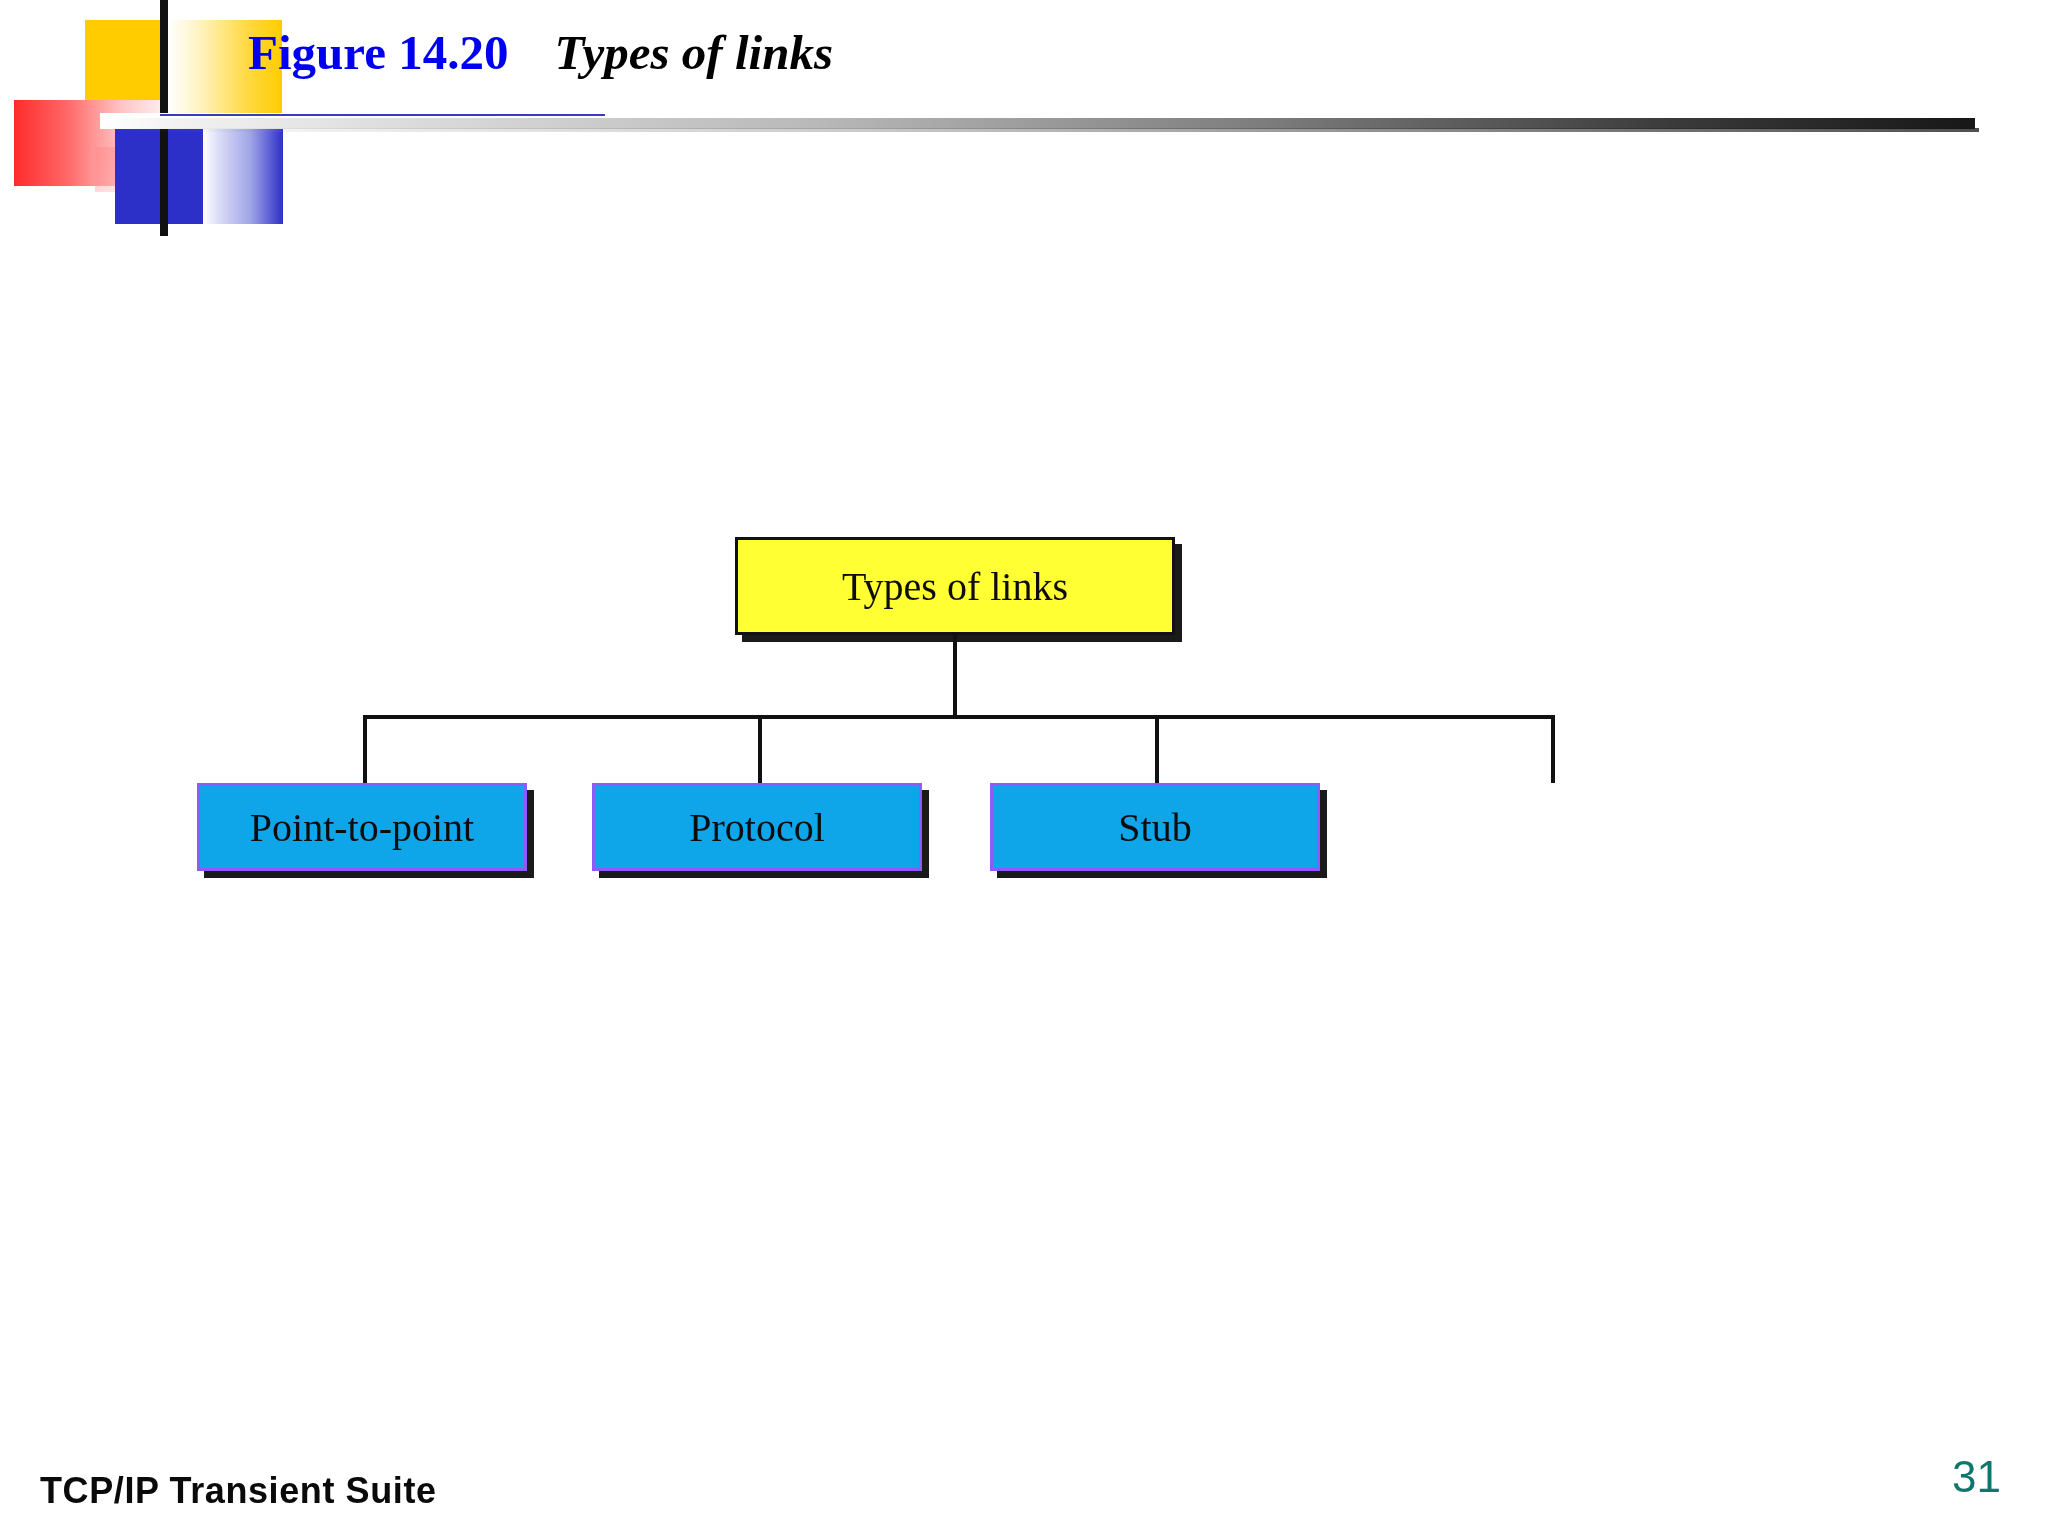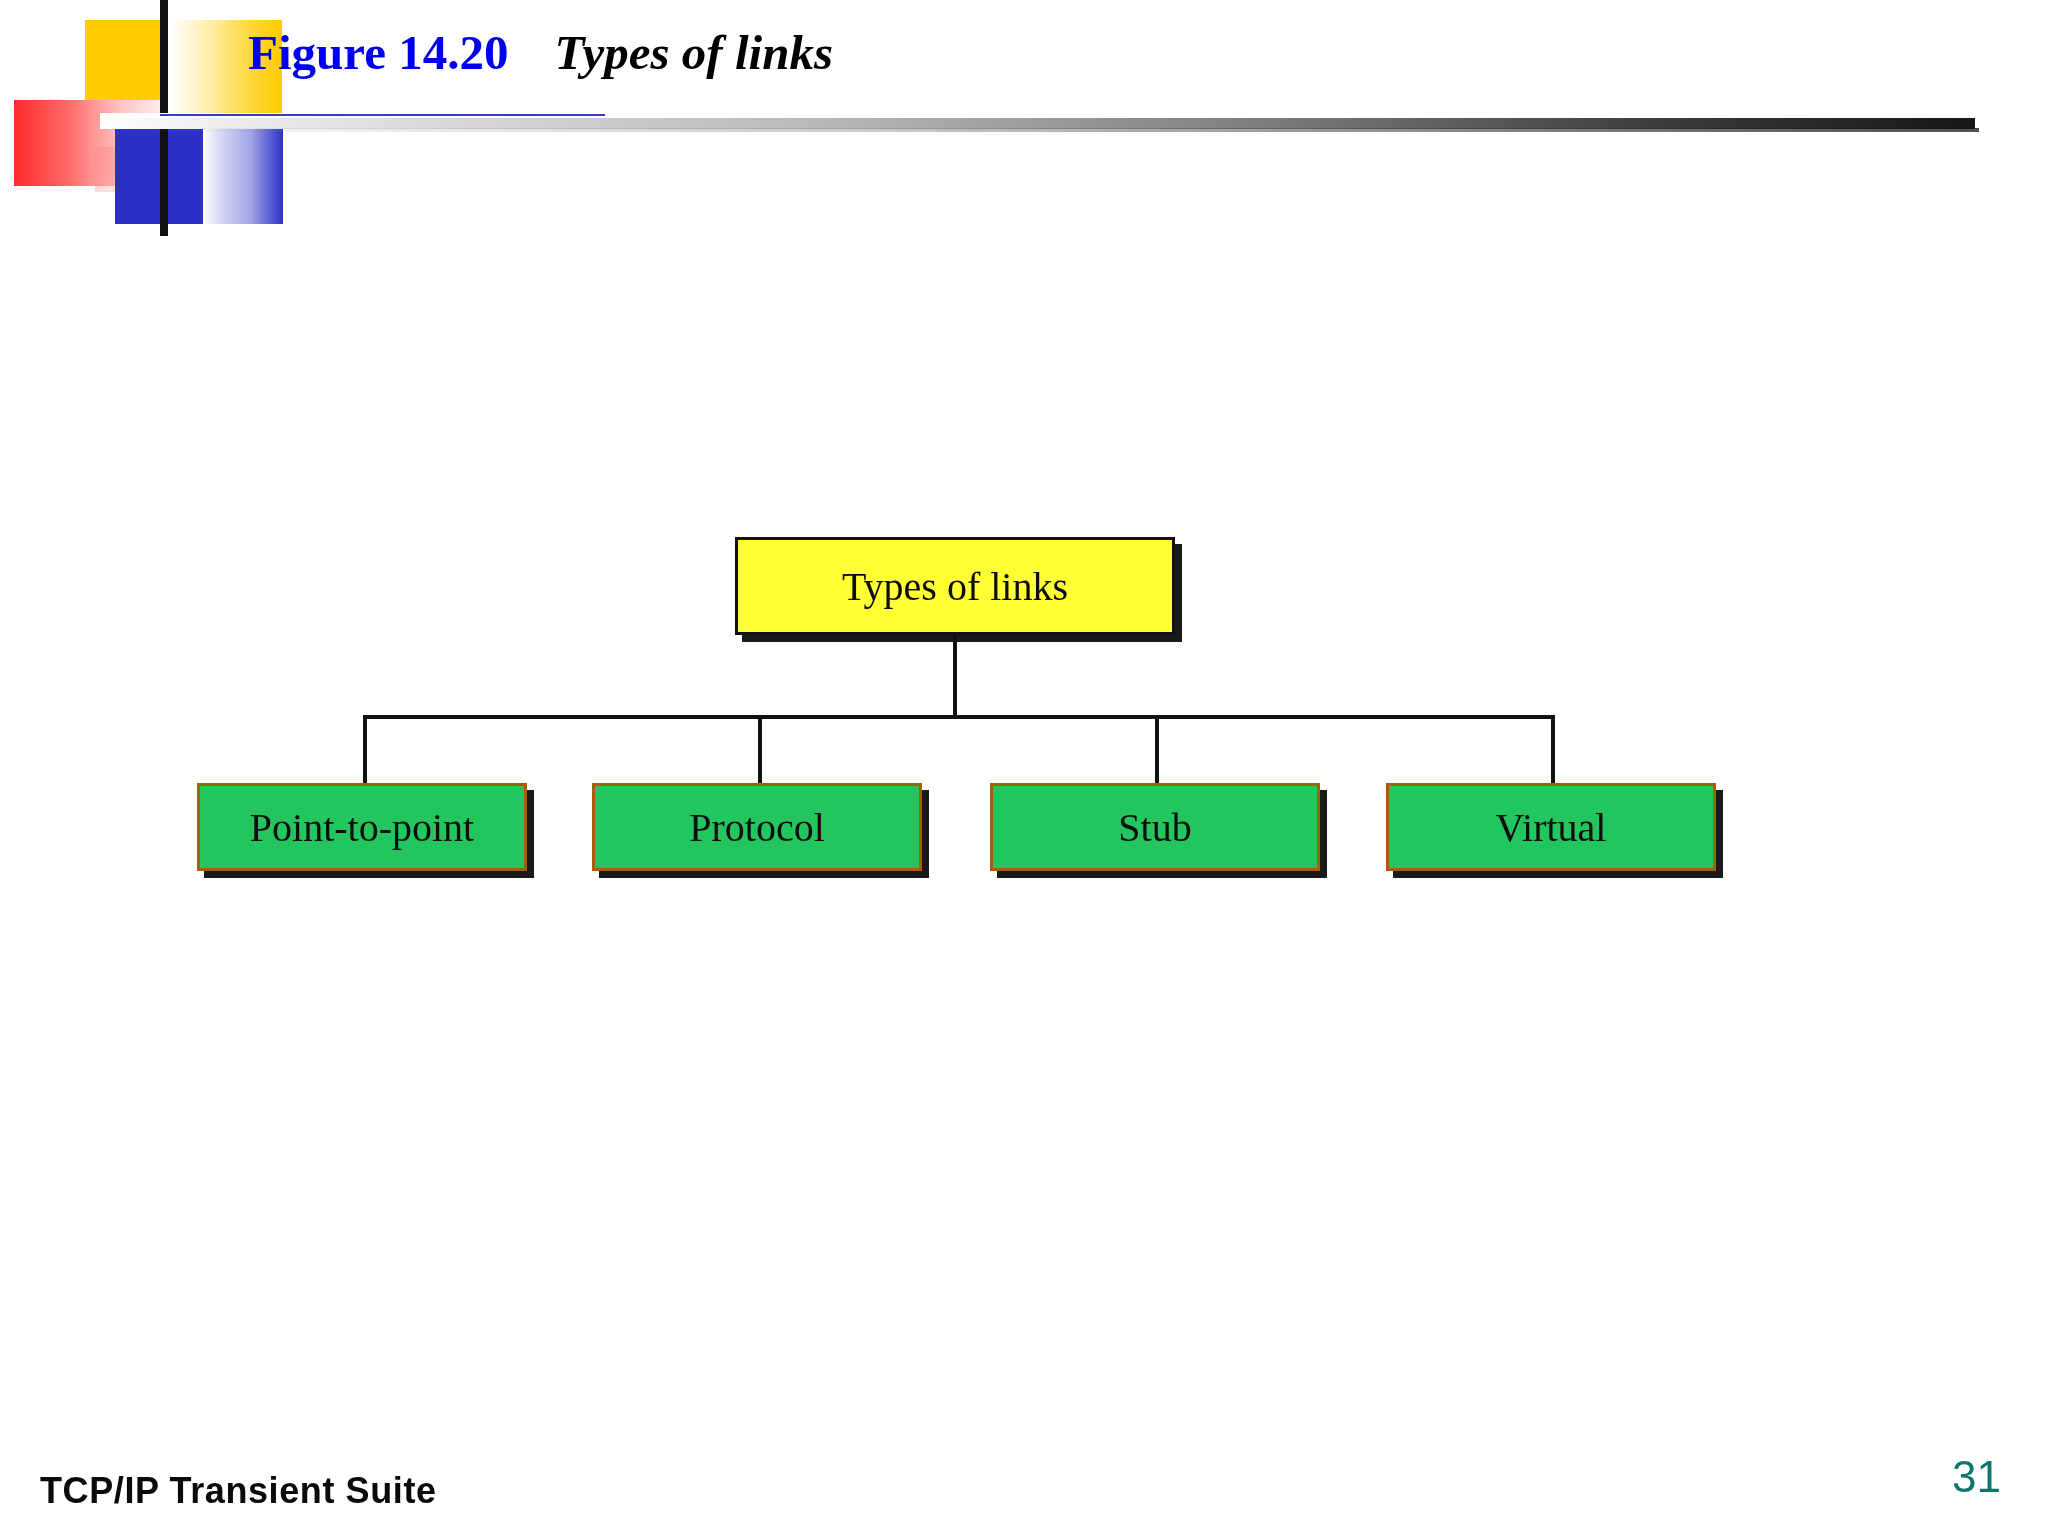--- a/index.html
+++ b/index.html
@@ -83,22 +83,22 @@
     font-style: italic;
     margin-left: 46px;
   }
 
   
   #diagram { position: absolute; left: 0; top: 0; width: 2048px; height: 1536px; }
 
   .node {
     position: absolute;
     box-sizing: border-box;
-    border: 3px solid #a16207;
-    background: #22c55e;
+    border: 3px solid #8b5cf6;
+    background: #0ea5e9;
     box-shadow: 7px 7px 0 0 #1a1a1a;
     font-family: "Liberation Serif", "DejaVu Serif", serif;
     font-size: 40px;
     color: #0d0d0d;
     display: flex;
     align-items: center;
     justify-content: center;
     white-space: nowrap;
   }
   .node.root {
@@ -168,20 +168,17 @@
   </div>
 
   <div class="node" style="left:592px; top:783px; width:330px; height:88px;">
     <span>Protocol</span>
   </div>
 
   <div class="node" style="left:990px; top:783px; width:330px; height:88px;">
     <span>Stub</span>
   </div>
 
-  <div class="node" style="left:1386px; top:783px; width:330px; height:88px;">
-    <span>Virtual</span>
-  </div>
 
 </div>
 
 <div id="footer-label">TCP/IP Transient Suite</div>
 <div id="page-number">31</div>
 
 </body></html>

